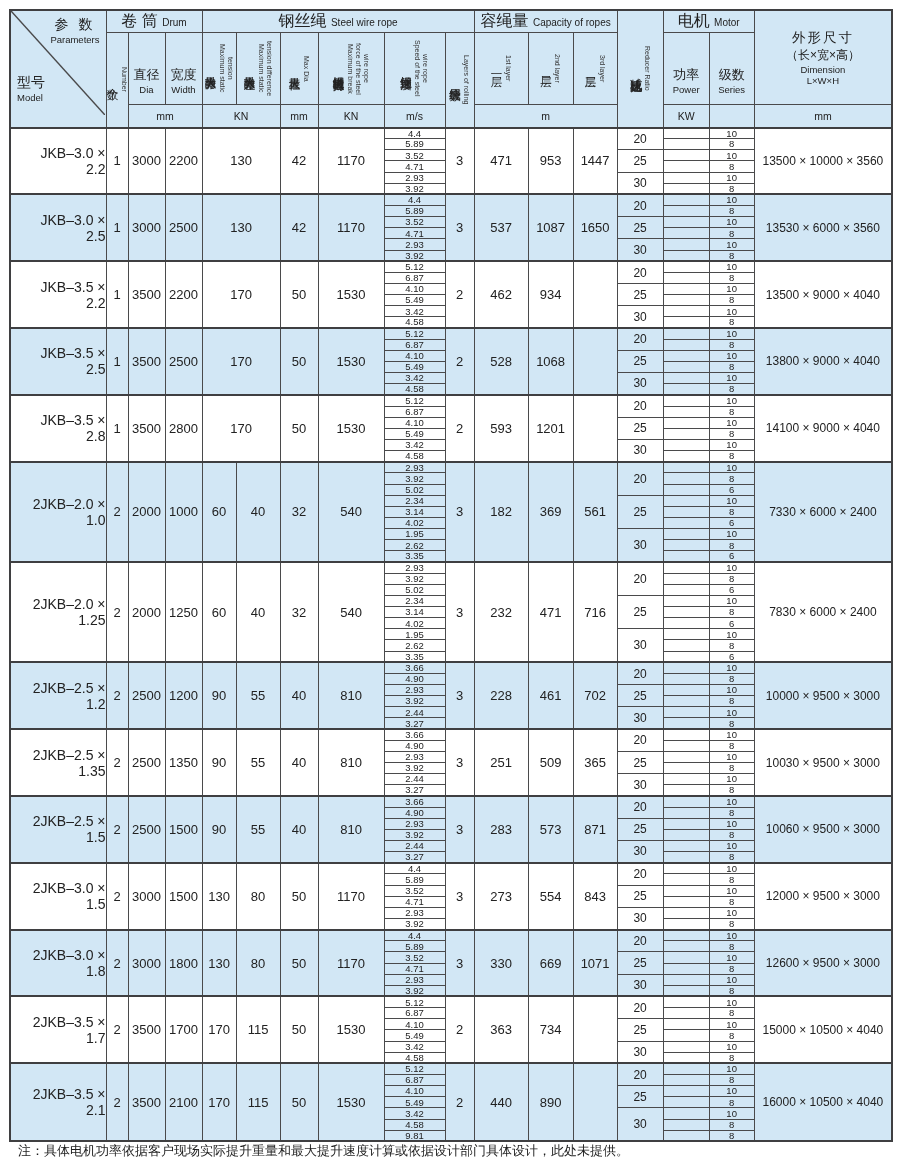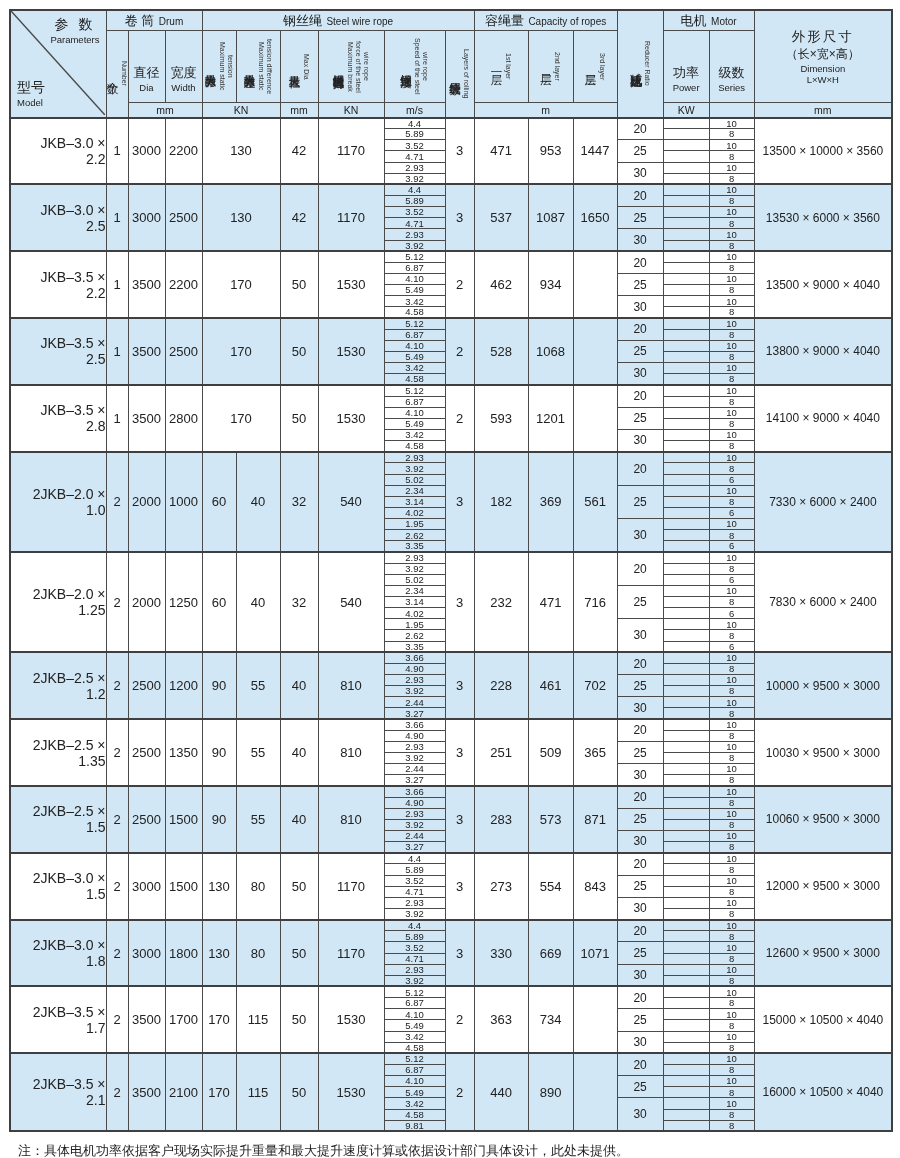--- a/index.html
+++ b/index.html
@@ -5,21 +5,21 @@
   * { margin:0; padding:0; box-sizing:border-box; }
   html,body { width:900px; height:1158px; background:#ffffff; font-family:"Liberation Sans",sans-serif; color:#222; }
   .sheet { position:absolute; left:9px; top:9px; }
   table { border-collapse:collapse; table-layout:fixed; width:882px; border:2px solid #3f3f41; }
   th,td { border:1px solid #4a4a4b; padding:0; text-align:center; vertical-align:middle; font-weight:normal; overflow:hidden; }
   th { background:#d2e7f5; }
   tr.alt td { background:#d2e7f5; }
   tr.gstart td { border-top:2px solid #3f3f41; }
 
   
-  .grp-zh { font-size:13px; }
+  .grp-zh { font-size:16px; }
   .grp-en { font-size:10px; }
   .vwrap { display:flex; flex-direction:row; align-items:center; justify-content:center; gap:1px; }
   .h-b  { height:70px; }
   .h-bc { height:85px; }
   .h-abc{ height:103px; }
   .vzh { writing-mode:vertical-rl; text-orientation:upright; font-size:11.5px; letter-spacing:.5px; line-height:1.05; }
   .vzh.big { font-size:12.5px; }
   .vzh.wrap4 { height:52px; }
   .ven { writing-mode:vertical-lr; font-size:7px; line-height:1.15; height:62px; color:#333; }
   .h-bc .ven { height:78px; }
@@ -29,21 +29,21 @@
   .unit { font-size:10.5px; height:15px; }
   .dimhead .zh1 { display:block; font-size:13.5px; letter-spacing:2px; }
   .dimhead .zh2 { display:block; font-size:12px; }
   .dimhead .en1 { display:block; font-size:9.5px; }
   .dimhead .en2 { display:block; font-size:9.5px; }
 
   
   .corner { position:relative; }
   .corner svg { position:absolute; left:0; top:0; }
   .corner .top { position:absolute; top:5px; right:6px; text-align:center; }
-  .corner .bottom { position:absolute; bottom:9px; left:6px; text-align:left; }
+  .corner .bottom { position:absolute; bottom:24px; left:6px; text-align:left; }
   .corner .czh { display:block; font-size:14px; letter-spacing:3px; }
   .corner .cen { display:block; font-size:9.5px; letter-spacing:0; }
 
   
   td.num   { font-size:13px; }
   td.model { font-size:14px; text-align:right; padding-left:9px; }
   td.dim   { font-size:12px; }
   td.sub   { height:11.15px; font-size:9.5px; line-height:1; }
   td.ratio { font-size:12px; }
 
@@ -176,21 +176,21 @@
           </th>
         <th class="hcell">
             <span class="zh">功率</span>
             <span class="en">Power</span>
           </th>
         <th class="hcell">
             <span class="zh">级数</span>
             <span class="en">Series</span>
           </th>
       </tr>
-      <tr style="height:15px">
+      <tr style="height:23px">
         <th class="unit" colspan="2">mm</th>
         <th class="unit" colspan="2">KN</th>
         <th class="unit">mm</th>
         <th class="unit">KN</th>
         <th class="unit">m/s</th>
         <th class="unit" colspan="3">m</th>
         <th class="unit">KW</th>
         <th class="unit"></th>
         <th class="unit">mm</th>
       </tr>

